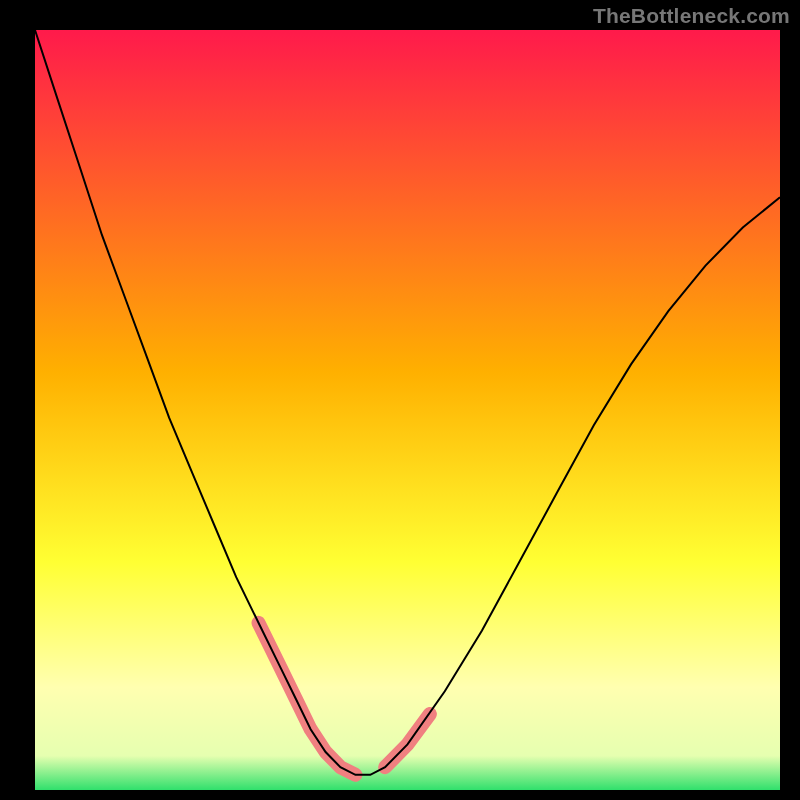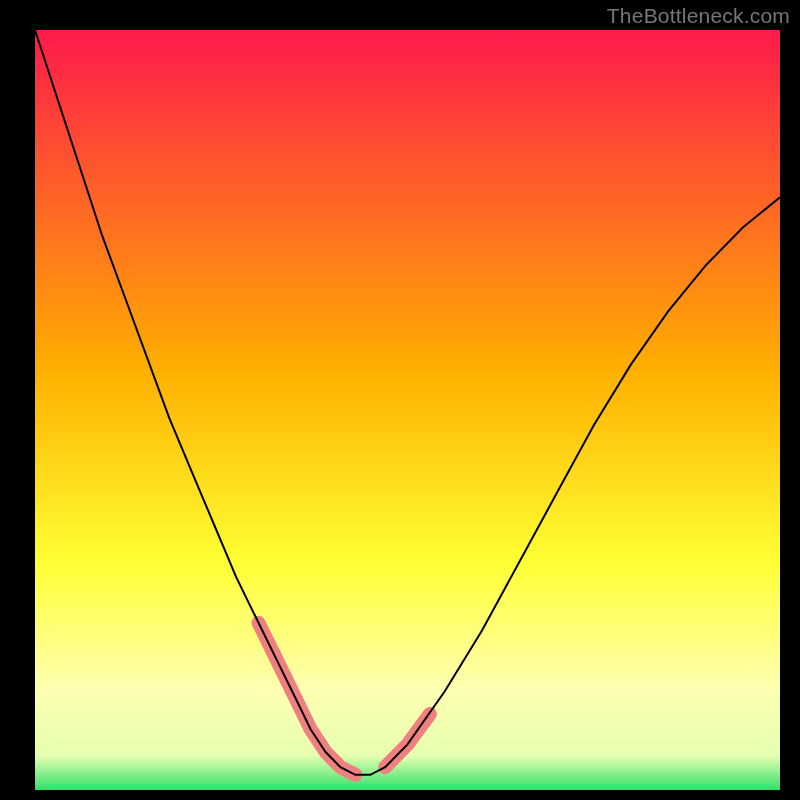--- a/index.html
+++ b/index.html
@@ -17,21 +17,21 @@
     width: 800px;
     height: 800px;
     background: #000;
   }
   .watermark {
     position: absolute;
     top: 4px;
     right: 10px;
     color: #777;
     font-size: 21px;
-    font-weight: 400;
+    font-weight: 700;
     letter-spacing: 0.2px;
     font-family: Arial, sans-serif;
     user-select: none;
   }
   svg {
     position: absolute;
     left: 0; top: 0;
   }
 </style>
 </head>

